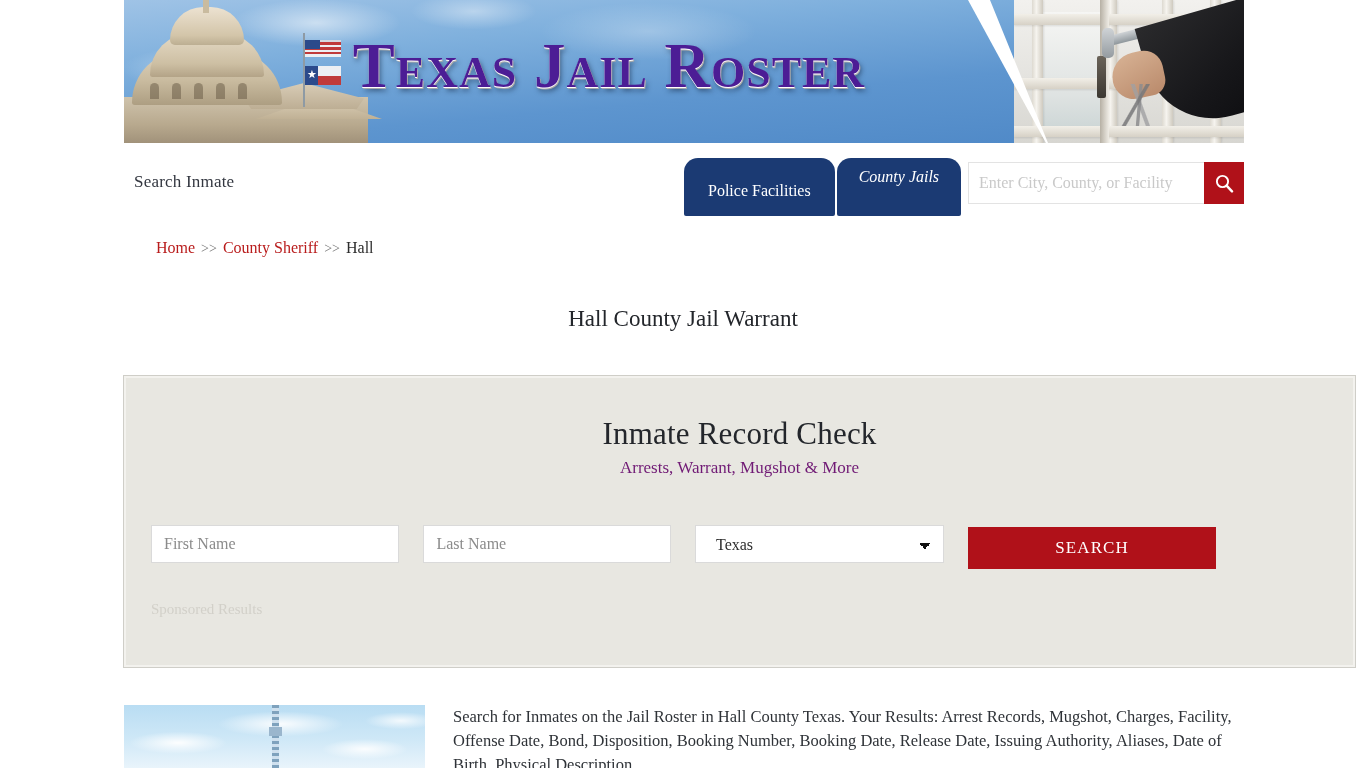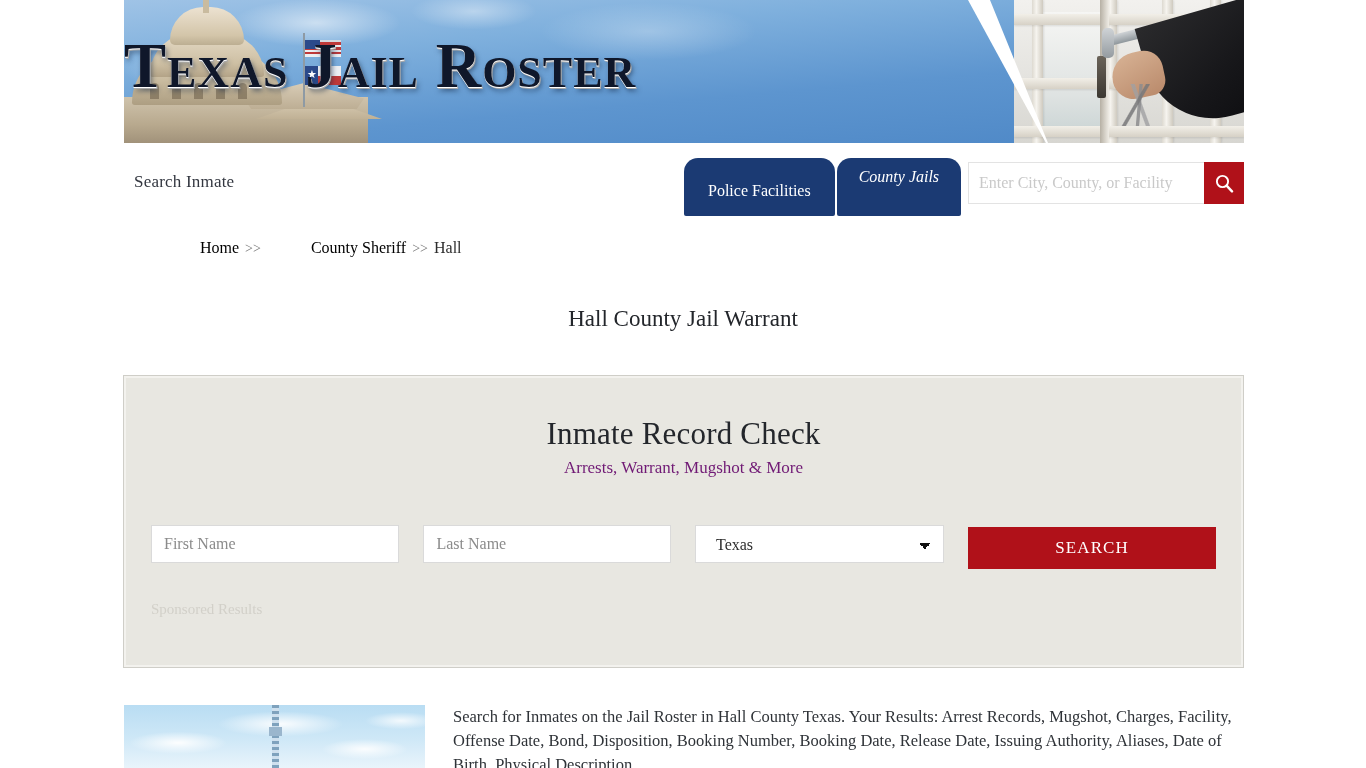--- a/index.html
+++ b/index.html
@@ -155,26 +155,26 @@
       linear-gradient(95deg, rgba(140,140,142,.0) 44%, rgba(140,140,142,.85) 46% 51%, rgba(0,0,0,0) 53%),
       linear-gradient(70deg, rgba(160,160,162,.0) 46%, rgba(160,160,162,.8) 48% 53%, rgba(0,0,0,0) 55%);
   }
   .banner-diag2 {
     position: absolute; right: 196px; top: 0; height: 143px; width: 80px;
     background: #ffffff;
     clip-path: polygon(0 0, 22px 0, 100% 143px, 78px 143px);
   }
   .banner-title {
     position: absolute; left: 0; right: 0; top: 30px;
-    text-align: left;
+    text-align: center;
     font-family: "Liberation Serif", "DejaVu Serif", serif;
     font-size: 63px;
     font-weight: 700;
     letter-spacing: 1px;
-    color: #0f172a;
+    color: #4c1d95;
     font-variant: small-caps;
     text-shadow:
       0 1px 0 #ffffff,
       1px 2px 0 #a9a9a9,
       2px 4px 5px rgba(20,40,70,.55);
     white-space: nowrap;
     padding-right: 150px;
   }
 
   
@@ -223,34 +223,34 @@
     display: flex; align-items: center; justify-content: center;
     cursor: pointer;
   }
   .search-btn svg { display:block; }
 
   
   .breadcrumb {
     position: absolute; left: 156px; top: 239px;
     font-size: 16px; color: #3a3a3a;
   }
-  .breadcrumb a { color: #000000; text-decoration: none; cursor: pointer; margin-left: 44px; }
+  .breadcrumb a { color: #b91c1c; text-decoration: none; cursor: pointer; }
   .breadcrumb .sep { color: #777; margin: 0 6px; font-size:14px; }
   .breadcrumb .cur { color: #2d2d2d; }
 
   
   .page-title {
     position: absolute; left: 0; right: 0; top: 291px;
     text-align: center; font-size: 23px; color: #23262b; font-weight: 400;
   }
 
   
   .card {
     position: absolute; left: 123px; top: 375px;
-    width: 1121px; height: 293px;
+    width: 1233px; height: 293px;
     background: #e8e7e1;
     border: 1px solid #cfcec8;
     box-shadow: inset 0 0 0 2px #f3f2ee;
   }
   .card-title {
     text-align: center; margin-top: 40px;
     font-size: 31px; color: #23262b; font-weight: 400; letter-spacing:.2px;
   }
   .card-sub {
     text-align: center; margin-top: 6px;

